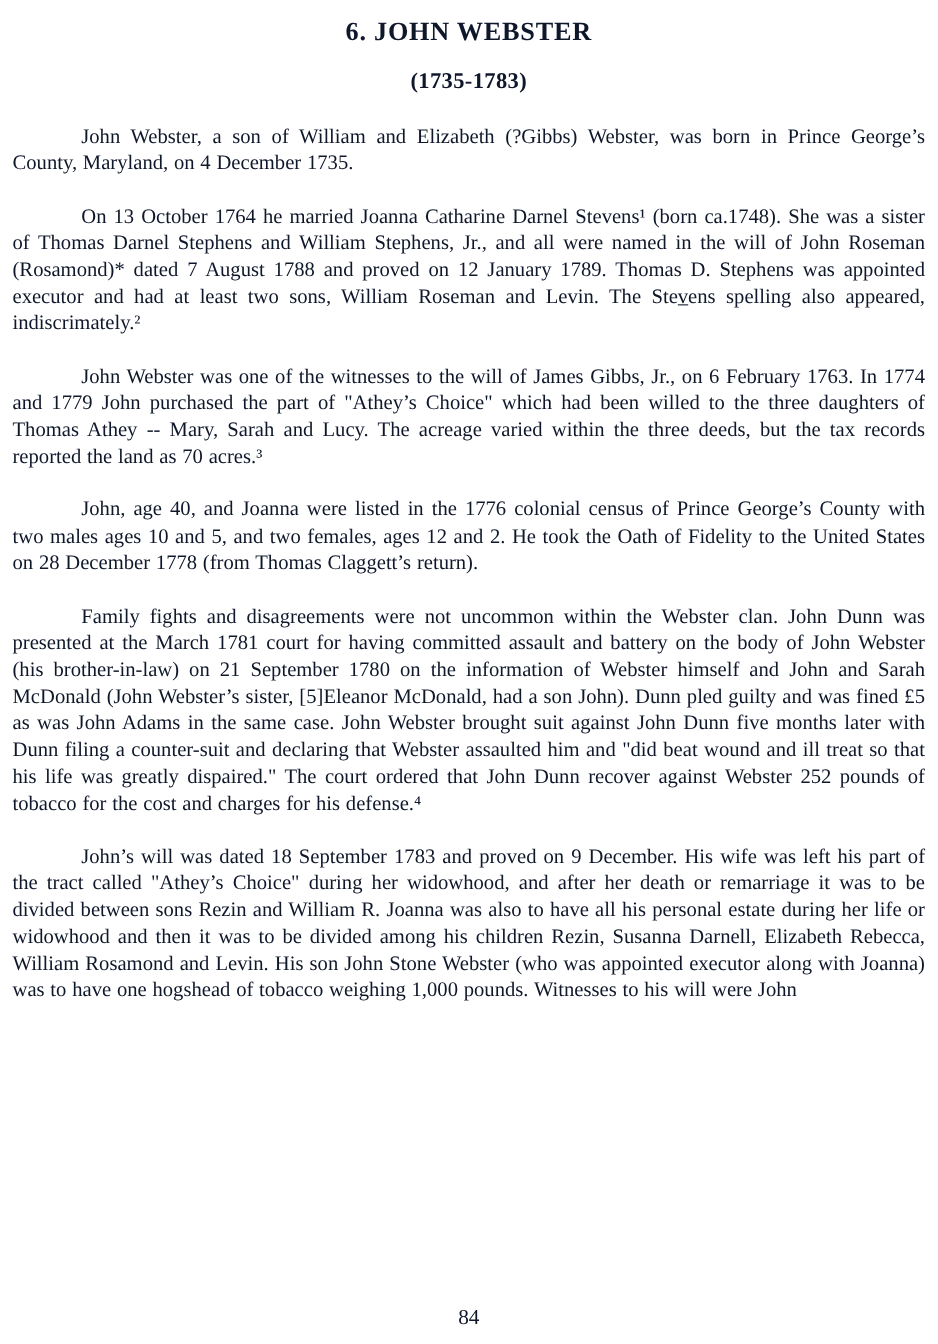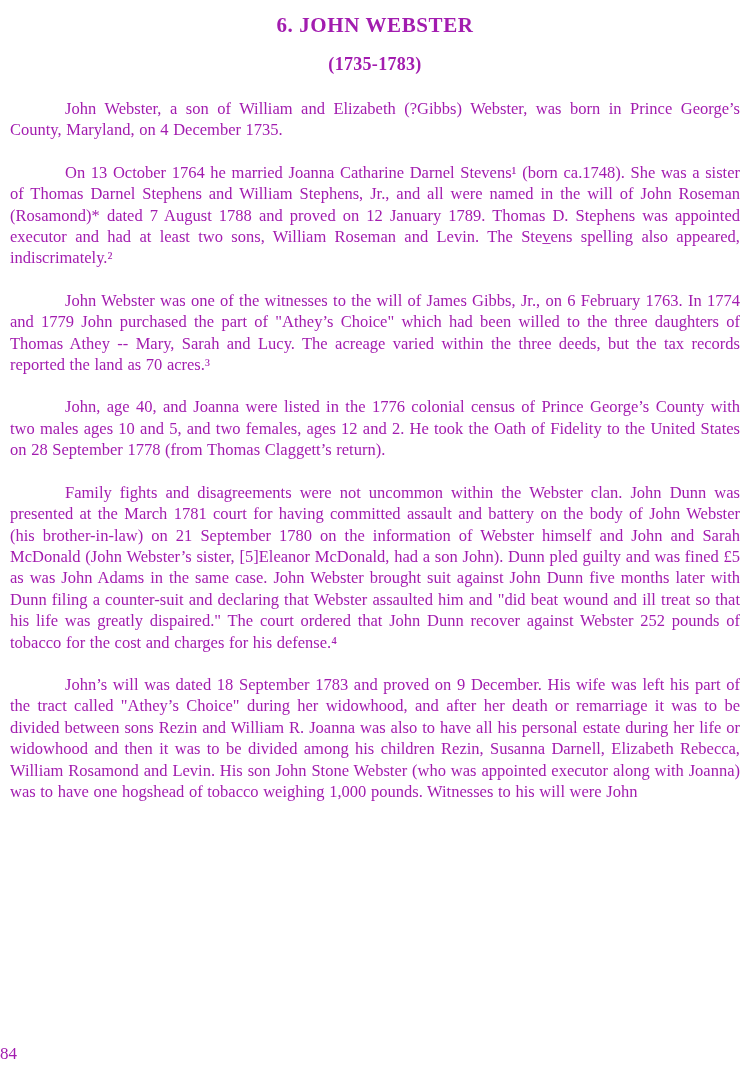--- a/index.html
+++ b/index.html
@@ -6,21 +6,21 @@
     margin: 0;
     padding: 0;
     background: #ffffff;
   }
   .page {
     position: relative;
     width: 750px;
     height: 1075px;
     box-sizing: border-box;
     background: #ffffff;
-    color: #a21caf;
+    color: #0f172a;
     font-family: "Liberation Serif", "DejaVu Serif", serif;
     padding: 13px 10px 0 10px;
     overflow: hidden;
   }
   .title {
     margin: 0;
     font-size: 21px;
     line-height: 24px;
     font-weight: bold;
     text-align: center;
@@ -46,37 +46,38 @@
     word-spacing: 0.5px;
   }
   .body-text p + p {
     margin-top: 21px;
   }
   .page-number {
     position: absolute;
     top: 1044px;
     left: 0;
     width: 100%;
+    text-align: center;
     font-size: 17px;
     line-height: 20px;
   }
 </style>
 </head>
 <body>
 
 <div class="page">
 
   <h1 class="title">6. JOHN WEBSTER</h1>
 
   <div class="subtitle">(1735-1783)</div>
 
   <div class="body-text">
     <p>John Webster, a son of William and Elizabeth (?Gibbs) Webster, was born in Prince George’s County, Maryland, on 4 December 1735.</p>
     <p>On 13 October 1764 he married Joanna Catharine Darnel Stevens¹ (born ca.1748). She was a sister of Thomas Darnel Stephens and William Stephens, Jr., and all were named in the will of John Roseman (Rosamond)* dated 7 August 1788 and proved on 12 January 1789.  Thomas D. Stephens was appointed executor and had at least two sons, William Roseman and Levin.  The Stev̲ens spelling also appeared, indiscrimately.²</p>
     <p>John Webster was one of the witnesses to the will of James Gibbs, Jr., on 6 February 1763.  In 1774 and 1779 John purchased the part of "Athey’s Choice" which had been willed to the three daughters of Thomas Athey -- Mary, Sarah and Lucy.  The acreage varied within the three deeds, but the tax records reported the land as 70 acres.³</p>
-    <p>John, age 40, and Joanna were listed in the 1776 colonial census of Prince George’s County with two males ages 10 and 5, and two females, ages 12 and 2.  He took the Oath of Fidelity to the United States on 28 September 1778 (from Thomas Claggett’s return).</p>
+    <p>John, age 40, and Joanna were listed in the 1776 colonial census of Prince George’s County with two males ages 10 and 5, and two females, ages 12 and 2.  He took the Oath of Fidelity to the United States on 28 December 1778 (from Thomas Claggett’s return).</p>
     <p>Family fights and disagreements were not uncommon within the Webster clan.  John Dunn was presented at the March 1781 court for having committed assault and battery on the body of John Webster (his brother-in-law) on 21 September 1780 on the information of Webster himself and John and Sarah McDonald (John Webster’s sister, [5]Eleanor McDonald, had a son John).  Dunn pled guilty and was fined £5 as was John Adams in the same case.  John Webster brought suit against John Dunn five months later with Dunn filing a counter-suit and declaring that Webster assaulted him and "did beat wound and ill treat so that his life was greatly dispaired."  The court ordered that John Dunn recover against Webster 252 pounds of tobacco for the cost and charges for his defense.⁴</p>
     <p>John’s will was dated 18 September 1783 and proved on 9 December.  His wife was left his part of the tract called "Athey’s Choice" during her widowhood, and after her death or remarriage it was to be divided between sons Rezin and William R.  Joanna was also to have all his personal estate during her life or widowhood and then it was to be divided among his children Rezin, Susanna Darnell, Elizabeth Rebecca, William Rosamond and Levin.  His son John Stone Webster (who was appointed executor along with Joanna) was to have one hogshead of tobacco weighing 1,000 pounds.  Witnesses to his will were John</p>
   </div>
 
   <div class="page-number">84</div>
 
 </div>
 
 </body></html>

